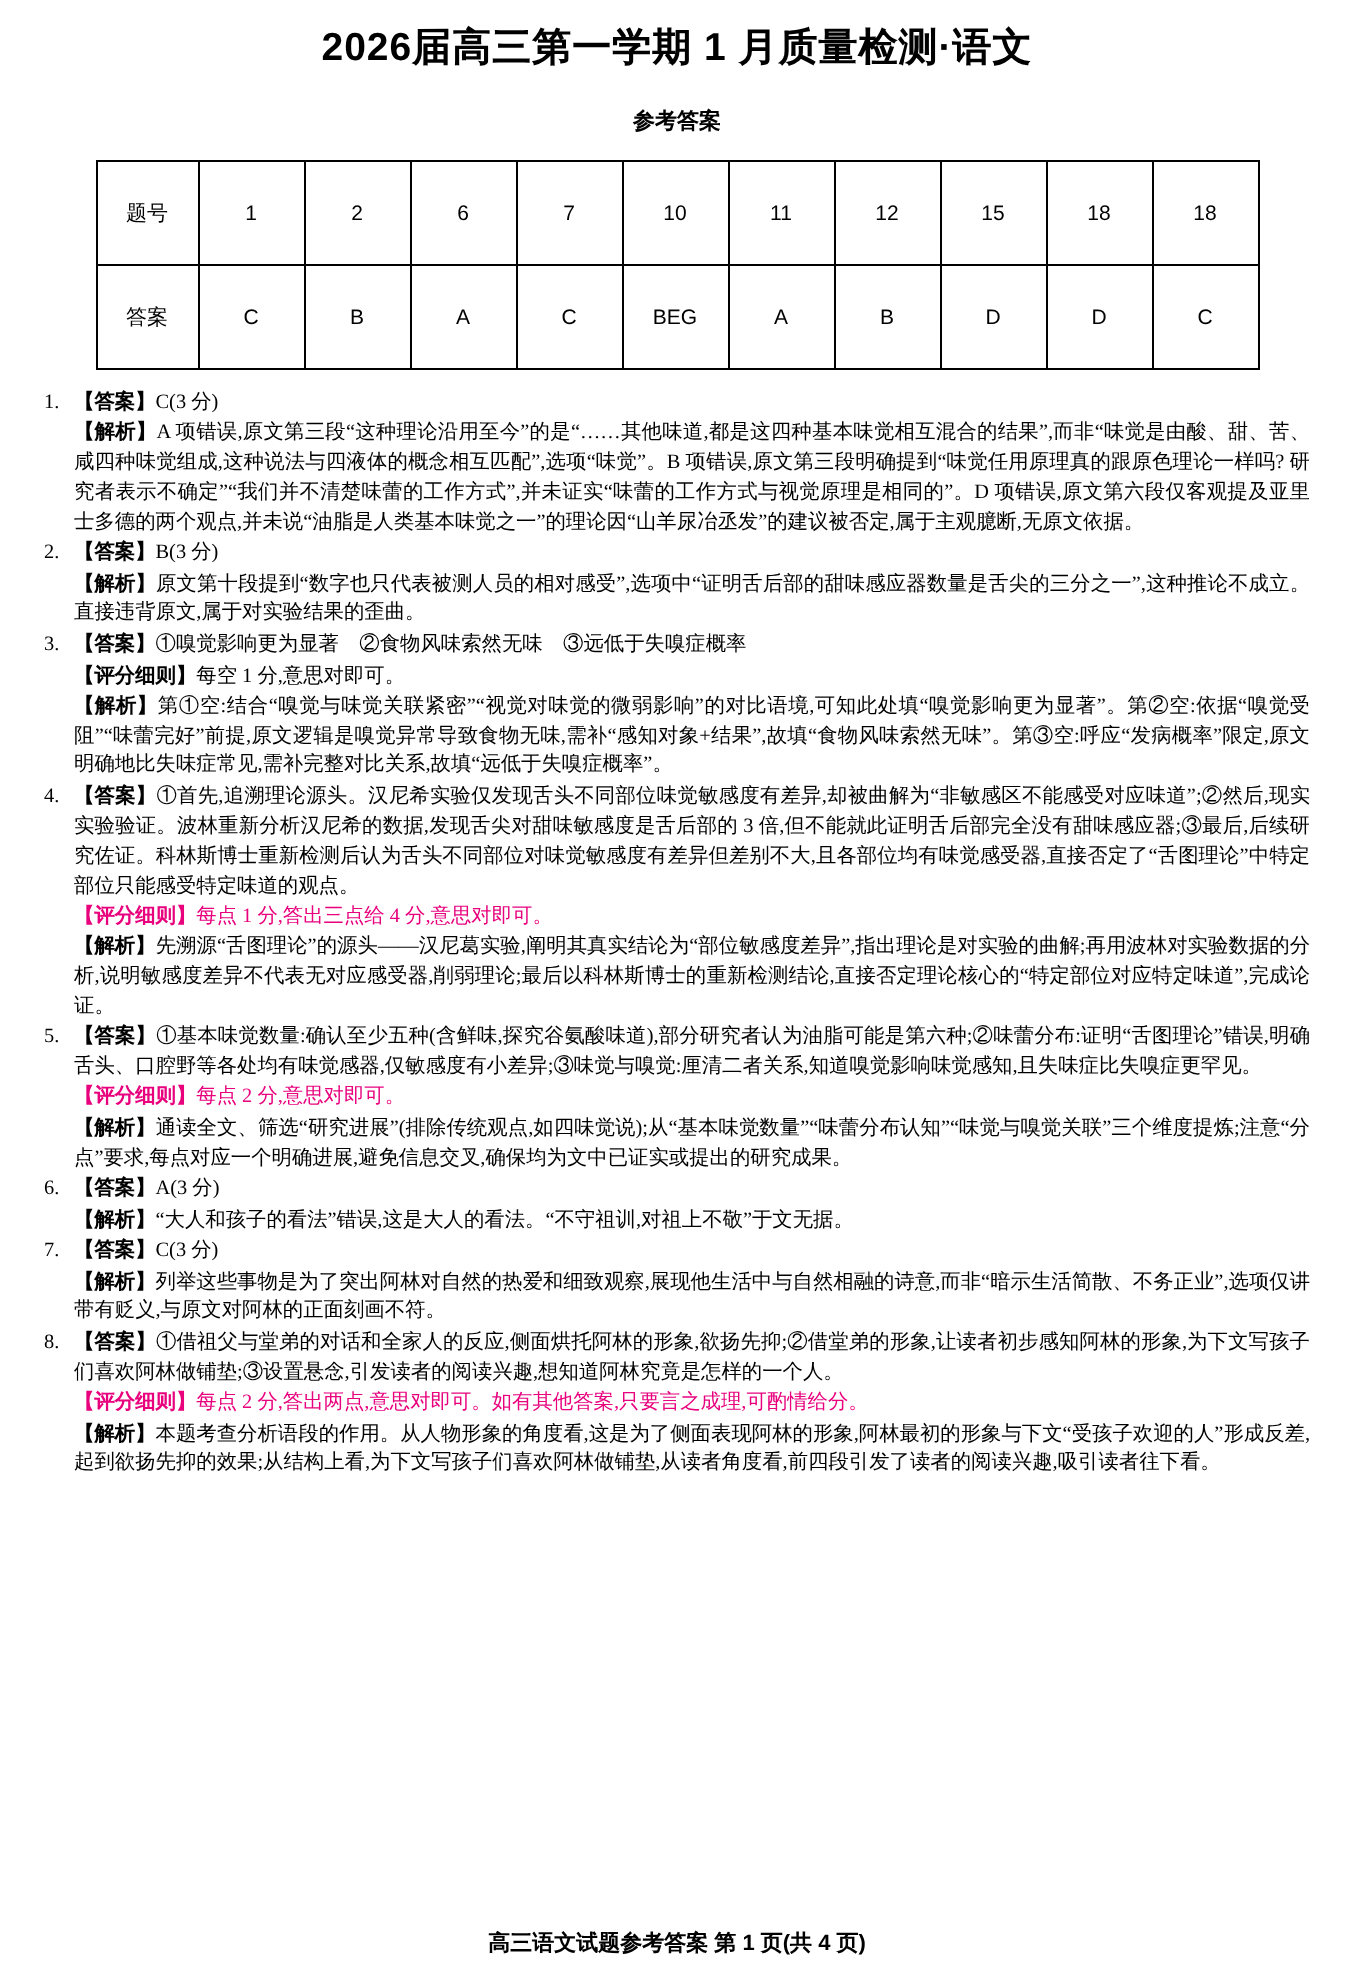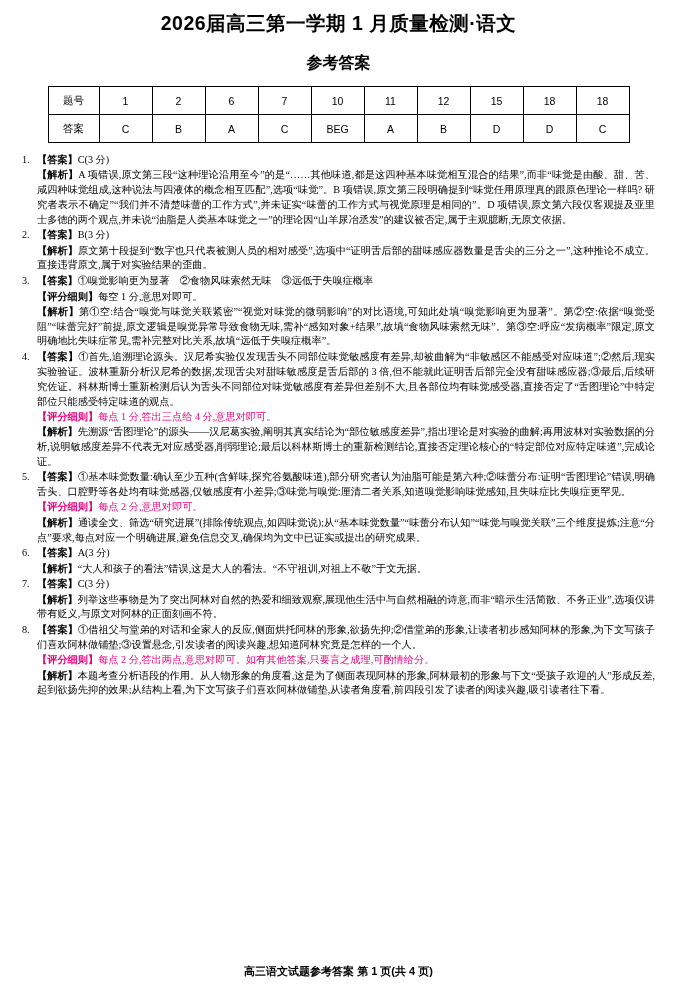--- a/index.html
+++ b/index.html
@@ -26,21 +26,21 @@
     text-align: center;
     font-size: 19.5px;
     font-weight: bold;
     letter-spacing: 0.5px;
     margin-top: 0;
     margin-bottom: 2px;
     font-family: "Liberation Sans", "DejaVu Sans", sans-serif;
   }
   .doc-subtitle {
     text-align: center;
-    font-size: 16px;
+    font-size: 11px;
     font-weight: bold;
     margin-top: 16px;
     margin-bottom: 10px;
     font-family: "Liberation Sans", "DejaVu Sans", sans-serif;
   }
   .answer-table-wrap {
     display: flex;
     justify-content: center;
     margin-top: 12px;
     margin-bottom: 10px;
@@ -48,21 +48,21 @@
   table.answer-table {
     border-collapse: collapse;
     font-size: 10.5px;
     font-family: "Liberation Sans", "DejaVu Sans", sans-serif;
   }
   table.answer-table td {
     border: 1px solid #000;
     text-align: center;
     vertical-align: middle;
     height: 19px;
-    padding: 4px 2px;
+    padding: 16px 2px;
   }
   table.answer-table td.head-cell {
     width: 46px;
     font-weight: normal;
   }
   table.answer-table td.data-cell {
     width: 48px;
   }
   .body-block {
     font-size: 10.2px;

